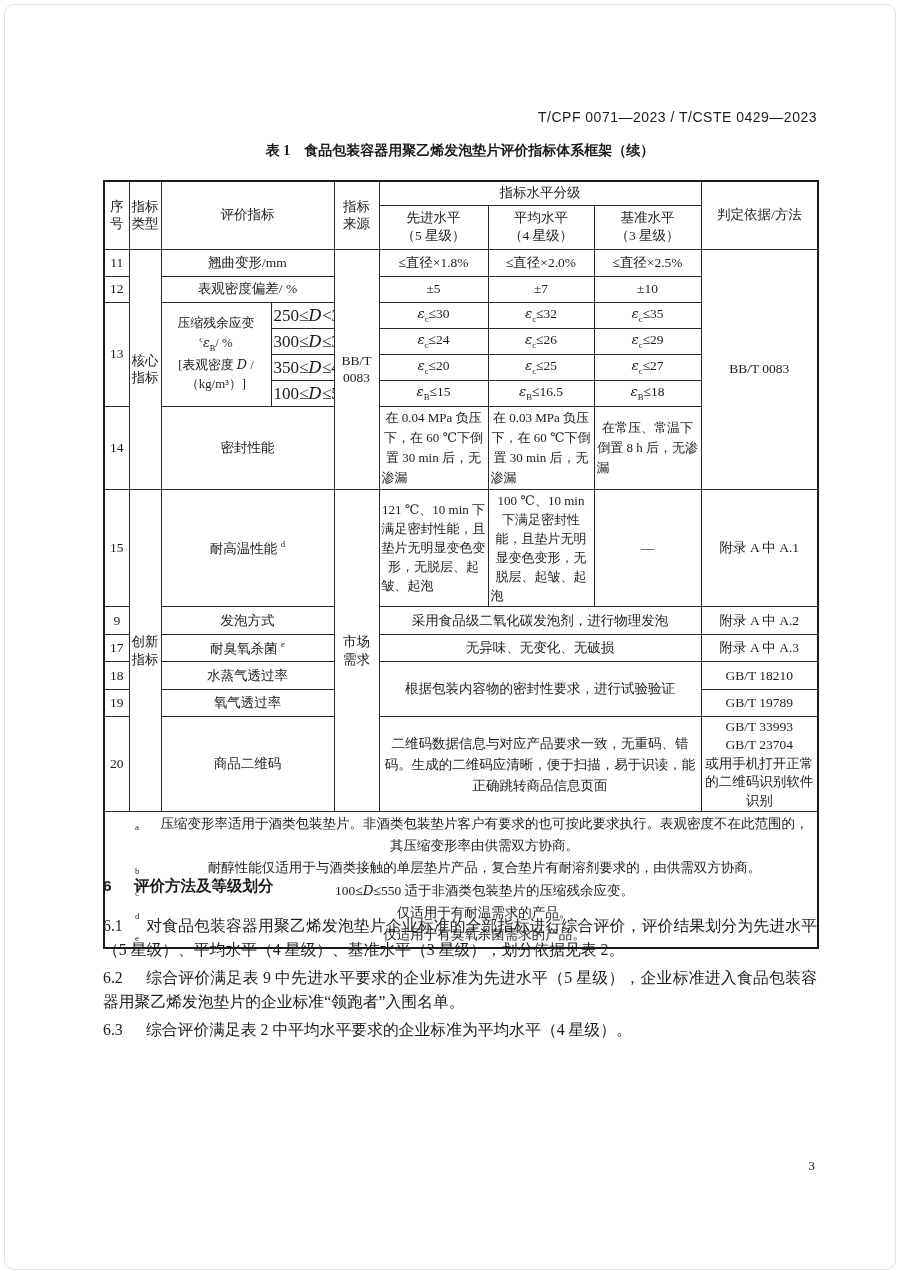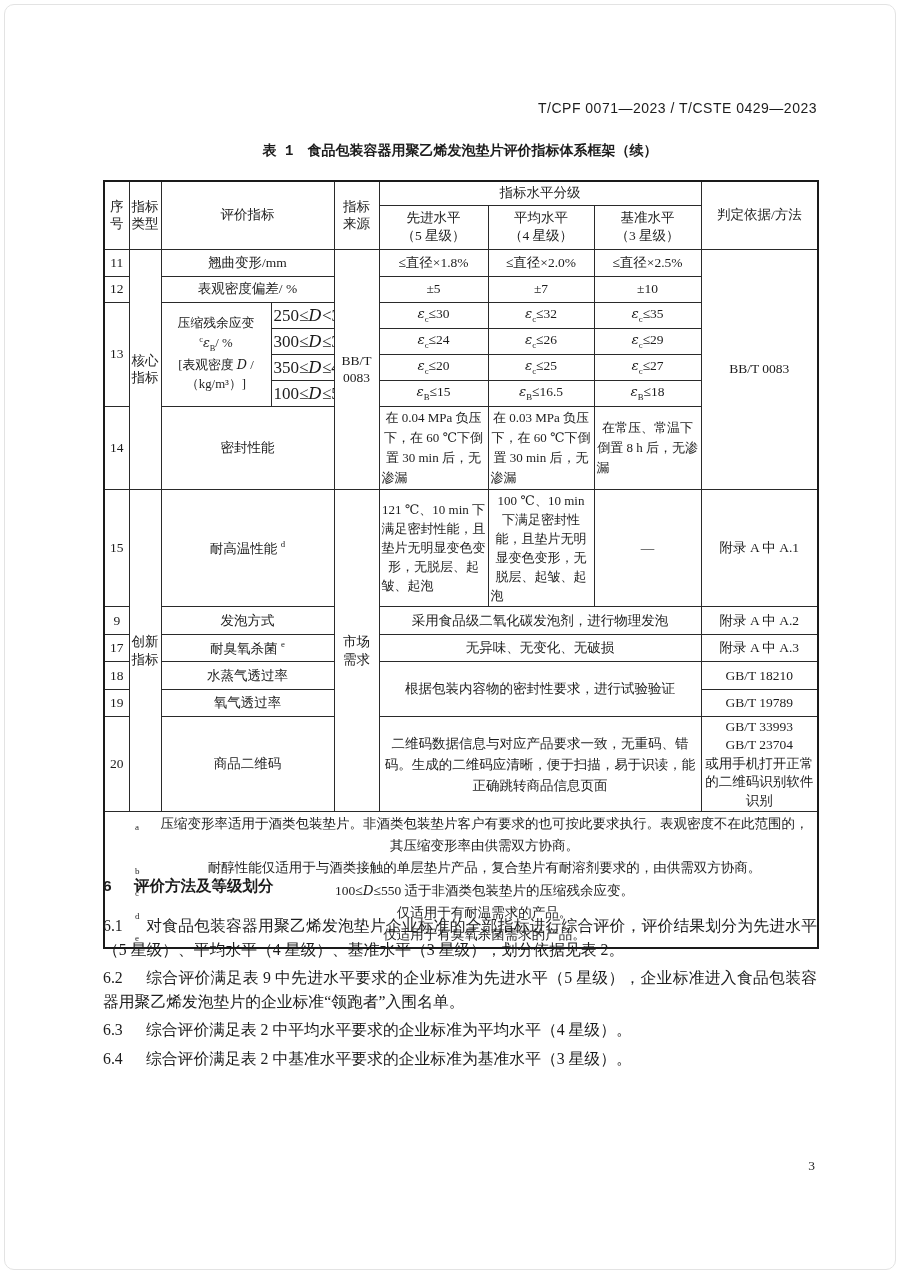--- a/index.html
+++ b/index.html
@@ -7,27 +7,27 @@
     width:900px;height:1274px;position:relative;
     background:#ffffff;color:#1c1c1c;
     font-family:"Liberation Serif","DejaVu Serif",serif;
     overflow:hidden;
   }
   .page-frame{
     position:absolute;left:4px;top:4px;right:4px;bottom:4px;
     border:1px solid #e3e3e3;border-radius:10px;pointer-events:none;
   }
   .doc-number{
-    position:absolute;left:103px;top:100px;width:714px;
+    position:absolute;left:103px;top:109px;width:714px;
     text-align:right;font-family:"Liberation Sans","DejaVu Sans",sans-serif;
     font-size:14px;letter-spacing:0.5px;
   }
   .table-title{
     position:absolute;left:103px;top:142px;width:714px;text-align:center;
-    font-family:Liberation Mono, monospace;
+    font-family:Liberation Serif, serif;
     font-weight:bold;font-size:14px;
   }
   table.ind{
     position:absolute;left:103px;top:180px;width:714px;
     border-collapse:collapse;table-layout:fixed;
     font-size:13.5px;line-height:1.3;
   }
   table.ind td{
     border:1px solid #2a2a2a;text-align:center;vertical-align:middle;
     padding:1px 2px;overflow:hidden;
@@ -213,16 +213,15 @@
     </td>
   </tr>
 </tbody>
   </table>
 
 <div class="section">
   <p class="sec-heading"><span class="hnum">6</span><span>评价方法及等级划分</span></p>
   <p class="clause"><span class="num">6.1</span><span>对食品包装容器用聚乙烯发泡垫片企业标准的全部指标进行综合评价，评价结果划分为先进水平（5 星级）、平均水平（4 星级）、基准水平（3 星级），划分依据见表 2。</span></p>
   <p class="clause"><span class="num">6.2</span><span>综合评价满足表 9 中先进水平要求的企业标准为先进水平（5 星级），企业标准进入食品包装容器用聚乙烯发泡垫片的企业标准“领跑者”入围名单。</span></p>
   <p class="clause"><span class="num">6.3</span><span>综合评价满足表 2 中平均水平要求的企业标准为平均水平（4 星级）。</span></p>
-  <p class="clause"><span class="num">6.4</span><span>综合评价满足表 2 中基准水平要求的企业标准为基准水平（3 星级）。</span></p>
 </div>
 
 <div class="page-number">3</div>
 
 </body></html>

